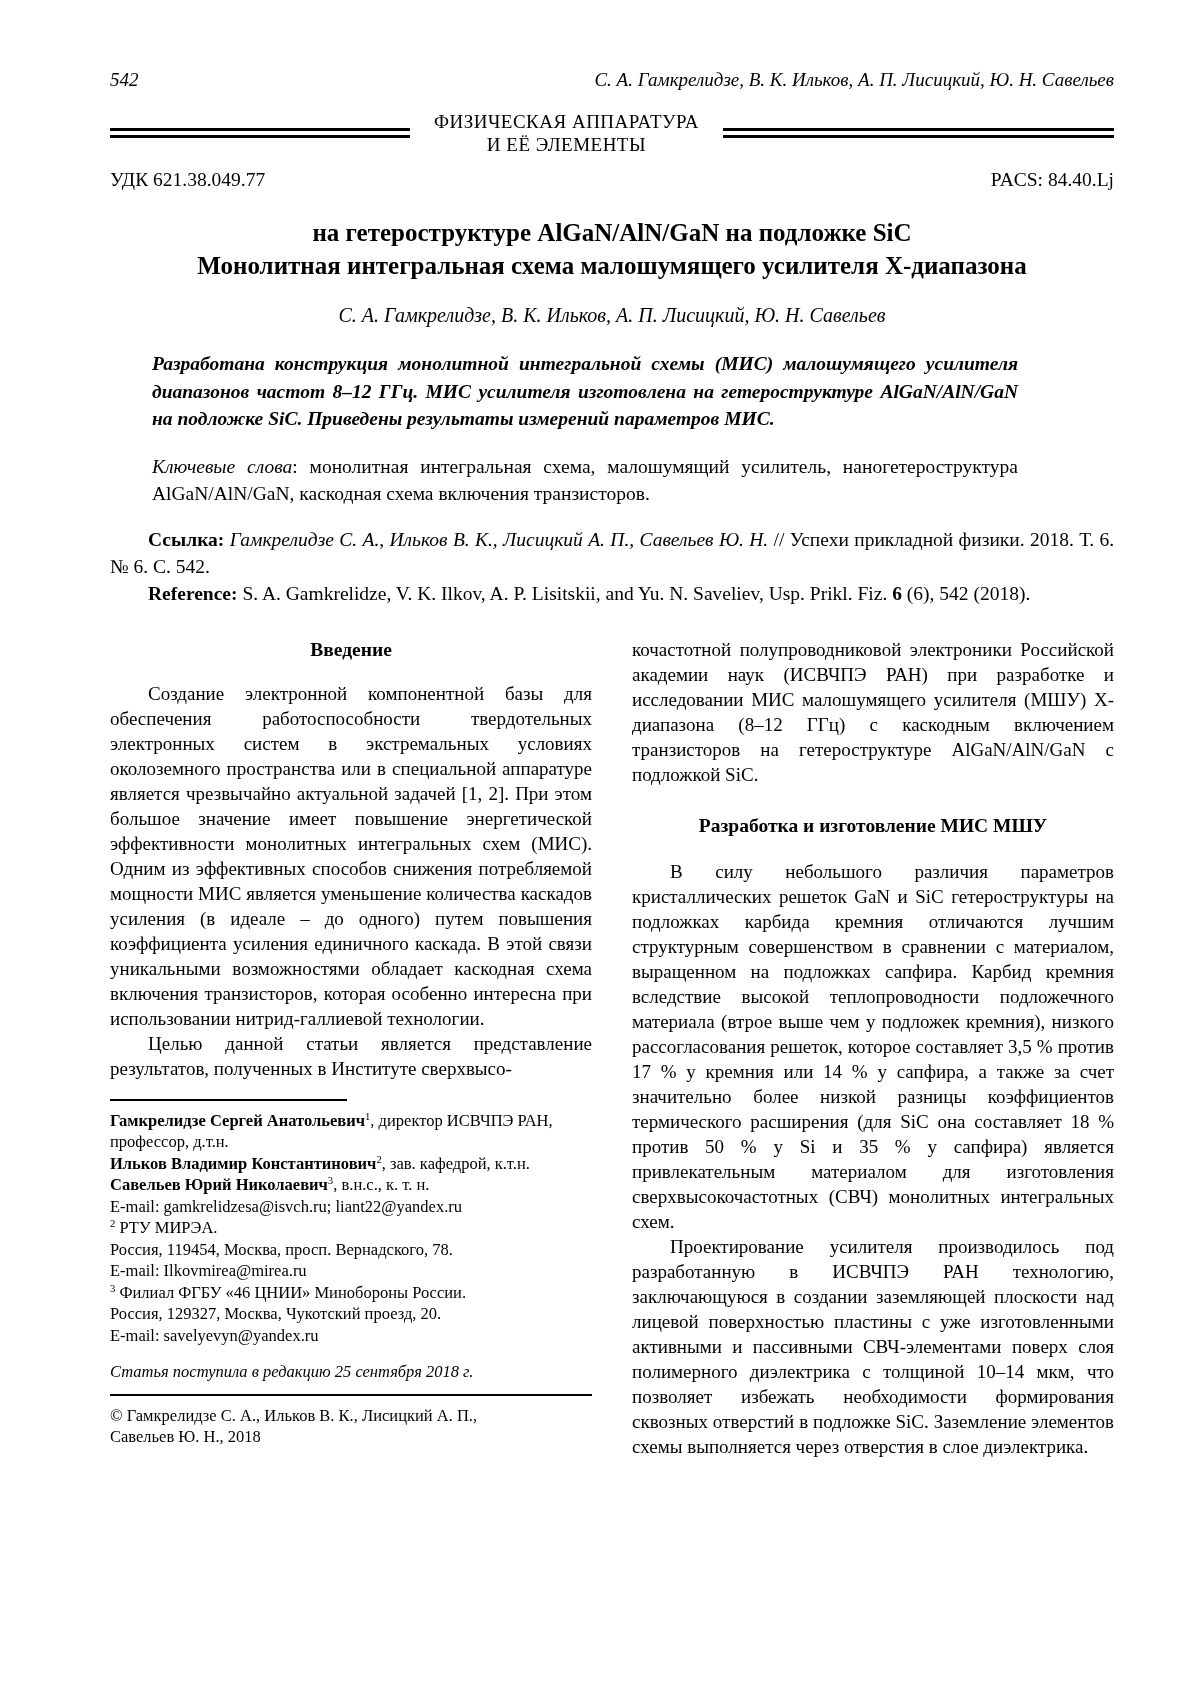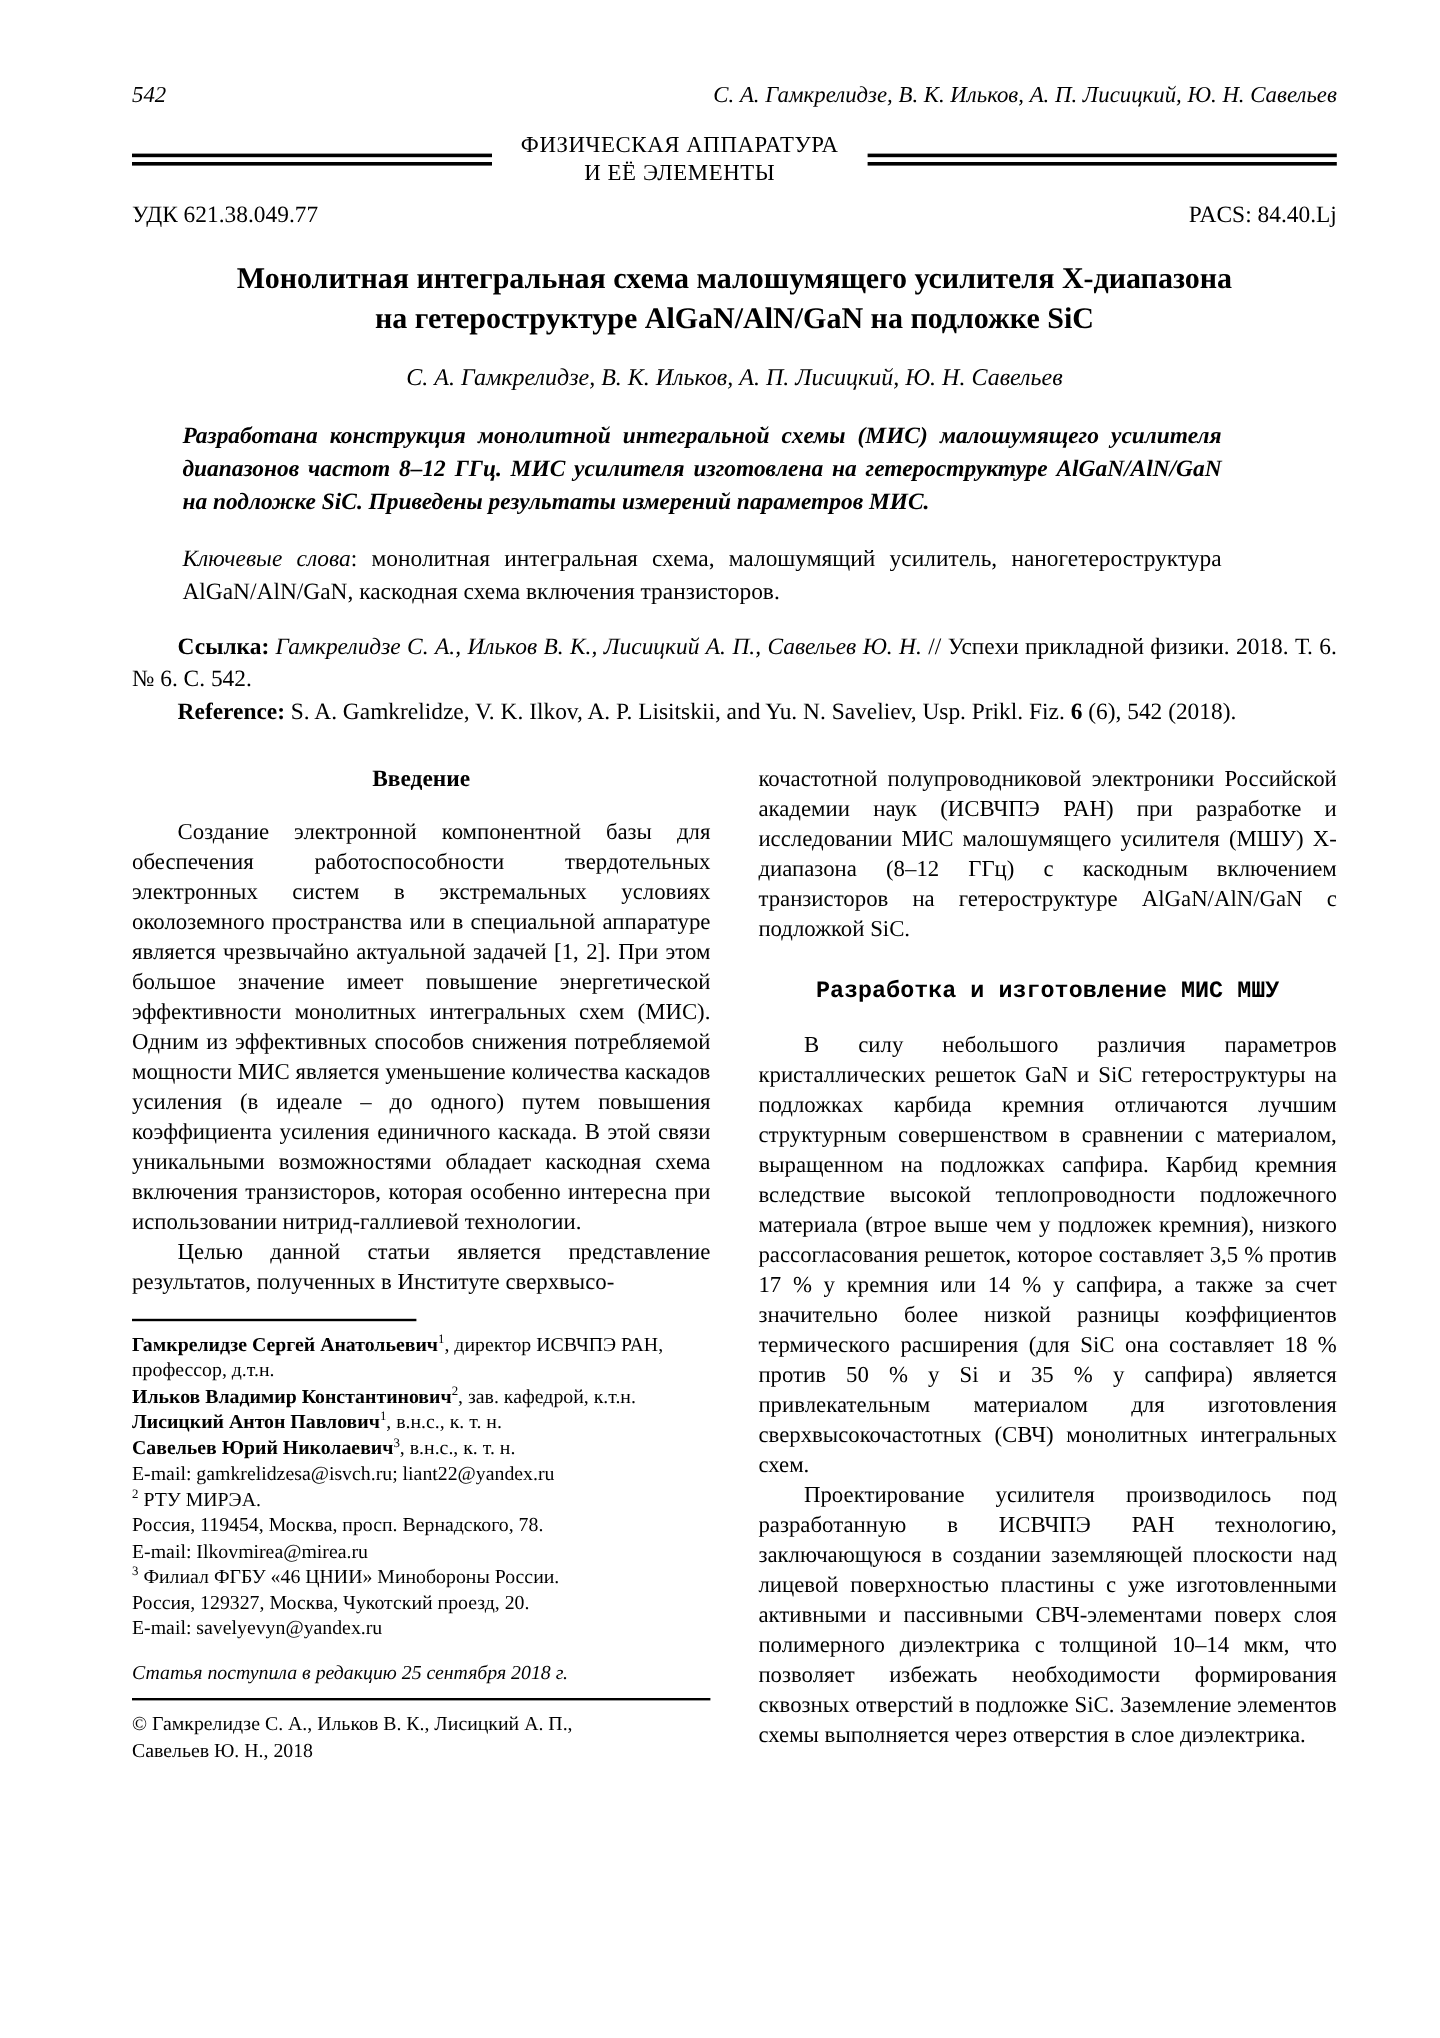--- a/index.html
+++ b/index.html
@@ -49,21 +49,21 @@
   
   .cite { font-size: 19.5px; line-height: 27px; text-align: justify; text-indent: 38px; }
   .cite.first { margin-top: 18px; }
   .cite b { font-weight: bold; }
   .cite .it { font-style: italic; }
 
   
   .columns { display: flex; gap: 40px; margin-top: 30px; }
   .col { width: 490px; font-size: 19px; line-height: 25px; }
   .sec-heading { text-align: center; font-size: 19.5px; font-weight: bold; line-height: 26px; margin-bottom: 18px; }
-  .sec-heading.spaced { margin-top: 26px; margin-bottom: 20px; font-family: Liberation Mono, monospace; }
+  .sec-heading.spaced { margin-top: 26px; margin-bottom: 20px; }
   .body-p { text-align: justify; }
   .body-p.indent { text-indent: 38px; }
 
   
   .footnotes { margin-top: 18px; font-size: 16.5px; line-height: 21.5px; }
   .fn-rule-top { width: 237px; border-top: 2px solid #000; margin-bottom: 9px; }
   .fn-line { text-align: left; }
   .fn-line b { font-weight: bold; }
   sup { font-size: 0.65em; vertical-align: super; line-height: 0; }
   .fn-received { font-style: italic; margin-top: 15px; font-size: 16.5px; }
@@ -88,22 +88,22 @@
     </span>
     <span class="banner-rule right"></span>
   </div>
 
   <div class="codes">
     <span>УДК 621.38.049.77</span>
     <span>PACS: 84.40.Lj</span>
   </div>
 
   <h1 class="title">
+    <span class="title-line">на гетероструктуре AlGaN/AlN/GaN на подложке SiC</span>
     <span class="title-line">Монолитная интегральная схема малошумящего усилителя X-диапазона</span>
-    <span class="title-line">на гетероструктуре AlGaN/AlN/GaN на подложке SiC</span>
   </h1>
 
   <div class="authors-line">С. А. Гамкрелидзе, В. К. Ильков, А. П. Лисицкий, Ю. Н. Савельев</div>
 
   <p class="abstract">Разработана конструкция монолитной интегральной схемы (МИС) малошумящего усилителя диапазонов частот 8–12 ГГц. МИС усилителя изготовлена на гетероструктуре AlGaN/AlN/GaN на подложке SiC. Приведены результаты измерений параметров МИС.</p>
 
   <p class="keywords"><span class="kw-label">Ключевые слова</span><span>: монолитная интегральная схема, малошумящий усилитель, наногетероструктура AlGaN/AlN/GaN, каскодная схема включения транзисторов.</span></p>
 
   <p class="cite first"><b>Ссылка:</b><span class="it"> Гамкрелидзе С. А., Ильков В. К., Лисицкий А. П., Савельев Ю. Н. </span><span>// Успехи прикладной физики. 2018. Т. 6. № 6. С. 542.</span></p>
 
@@ -114,21 +114,20 @@
     <div class="col">
       <h2 class="sec-heading">Введение</h2>
       <p class="body-p indent">Создание электронной компонентной базы для обеспечения работоспособности твердотельных электронных систем в экстремальных условиях околоземного пространства или в специальной аппаратуре является чрезвычайно актуальной задачей [1, 2]. При этом большое значение имеет повышение энергетической эффективности монолитных интегральных схем (МИС). Одним из эффективных способов снижения потребляемой мощности МИС является уменьшение количества каскадов усиления (в идеале – до одного) путем повышения коэффициента усиления единичного каскада. В этой связи уникальными возможностями обладает каскодная схема включения транзисторов, которая особенно интересна при использовании нитрид-галлиевой технологии.</p>
       <p class="body-p indent">Целью данной статьи является представление результатов, полученных в Институте сверхвысо-</p>
 
       <div class="footnotes">
         <div class="fn-rule-top"></div>
 
         <p class="fn-line"><b>Гамкрелидзе Сергей Анатольевич</b><sup>1</sup><span>, директор ИСВЧПЭ РАН, профессор, д.т.н.</span></p>
         <p class="fn-line"><b>Ильков Владимир Константинович</b><sup>2</sup><span>, зав. кафедрой, к.т.н.</span></p>
-        <p class="fn-line"><b>Лисицкий Антон Павлович</b><sup>1</sup><span>, в.н.с., к. т. н.</span></p>
         <p class="fn-line"><b>Савельев Юрий Николаевич</b><sup>3</sup><span>, в.н.с., к. т. н.</span></p>
 
         <p class="fn-line">E-mail: gamkrelidzesa@isvch.ru; liant22@yandex.ru</p>
 
         <p class="fn-line"><sup>2</sup><span> РТУ МИРЭА.</span></p>
         <p class="fn-line">Россия, 119454, Москва, просп. Вернадского, 78.</p>
         <p class="fn-line">E-mail: Ilkovmirea@mirea.ru</p>
 
         <p class="fn-line"><sup>3</sup><span> Филиал ФГБУ «46 ЦНИИ» Минобороны России.</span></p>
         <p class="fn-line">Россия, 129327, Москва, Чукотский проезд, 20.</p>

